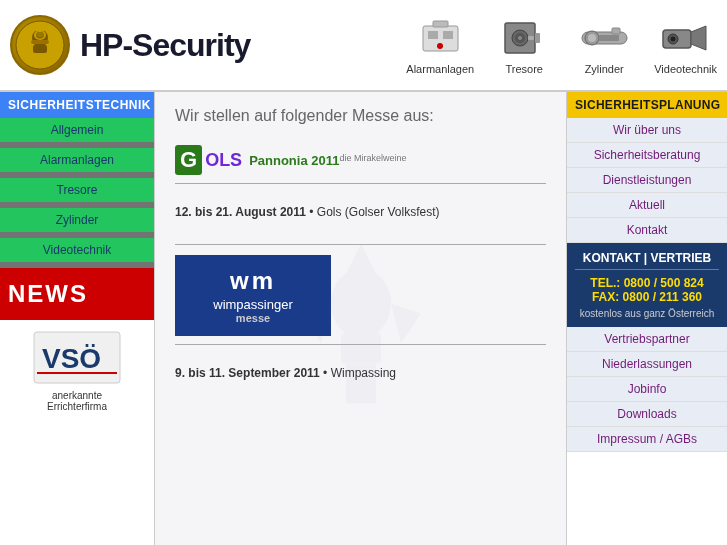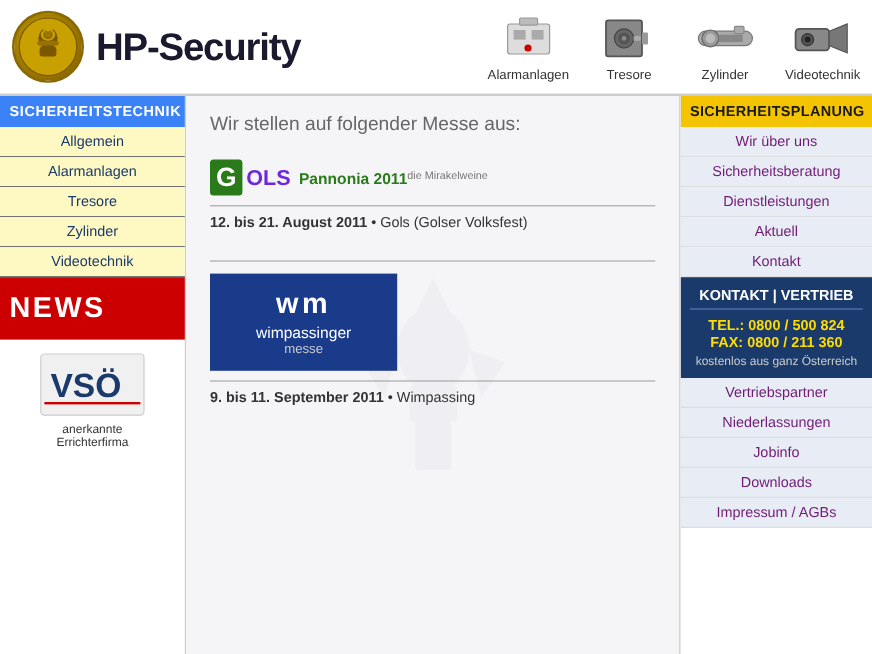--- a/index.html
+++ b/index.html
@@ -1,60 +1,60 @@
 <!DOCTYPE html>
 <html><head>
   <meta charset="utf-8">
   <style>
     * { margin: 0; padding: 0; box-sizing: border-box; }
     body { width: 727px; height: 545px; font-family: Arial, Helvetica, sans-serif; font-size: 13px; background: #fff; overflow: hidden; }
 
     
-    #header { display: flex; align-items: center; background: #fff; border-bottom: 2px solid #ccc; padding: 8px 10px; height: 80px; }
+    #header { display: flex; align-items: center; background: #fff; border-bottom: 2px solid #ccc; padding: 8px 10px; height: 92px; }
     #logo-area { display: flex; align-items: center; gap: 10px; flex: 1; }
     #logo-circle { width: 60px; height: 60px; border-radius: 50%; background: radial-gradient(circle at 40% 40%, #c8a000, #7a5800); display: flex; align-items: center; justify-content: center; border: 2px solid #8a6800; overflow: hidden; }
     #logo-circle svg { width: 50px; height: 50px; }
     #logo-text { font-size: 32px; font-weight: bold; color: #1a1a2e; letter-spacing: -1px; }
     #nav-icons { display: flex; gap: 20px; align-items: flex-end; }
     .nav-icon-item { display: flex; flex-direction: column; align-items: center; cursor: pointer; }
     .nav-icon-img { width: 60px; height: 45px; display: flex; align-items: center; justify-content: center; }
     .nav-icon-label { font-size: 11px; color: #333; text-align: center; margin-top: 2px; }
 
     
     #main-layout { display: flex; height: 465px; }
 
     
     #left-sidebar { width: 155px; background: #fff; border-right: 1px solid #ccc; flex-shrink: 0; }
     #left-sidebar-title { background: #3b82f6; color: #fff; font-weight: bold; font-size: 12px; padding: 6px 8px; text-align: left; letter-spacing: 0.5px; }
-    .left-menu-item { padding: 5px 8px; text-align: center; cursor: pointer; border-bottom: 1px solid #737373; font-size: 12px; color: #1a3a6b; background: #fef9c3; }
+    .left-menu-item { padding: 5px 8px; text-align: center; cursor: pointer; border-bottom: 6px solid #737373; font-size: 12px; color: #1a3a6b; background: #22c55e; }
     #news-box { background: #cc0000; color: #fff; font-size: 24px; font-weight: bold; text-align: left; padding: 12px 8px; cursor: pointer; letter-spacing: 2px; }
     #vso-box { padding: 10px; display: flex; flex-direction: column; align-items: center; gap: 5px; }
     #vso-logo { width: 90px; height: 55px; display: flex; align-items: center; justify-content: center; }
     #vso-text { font-size: 10px; text-align: center; color: #333; }
 
     
     #center-content { flex: 1; background: #f5f5f8; position: relative; overflow: hidden; border-right: 1px solid #ccc; }
     #center-scroll { height: 100%; overflow-y: scroll; padding: 15px 20px; }
     #center-scroll::-webkit-scrollbar { width: 14px; }
     #center-scroll::-webkit-scrollbar-track { background: #e0e0e0; }
     #center-scroll::-webkit-scrollbar-thumb { background: #888; }
     #center-watermark { position: absolute; top: 50%; left: 50%; transform: translate(-50%, -50%); opacity: 0.08; pointer-events: none; z-index: 0; }
     #center-inner { position: relative; z-index: 1; }
     #center-heading { font-size: 16px; color: #666; margin-bottom: 20px; }
     .event-section { margin-bottom: 25px; }
     .event-logo { margin-bottom: 8px; }
     .gols-logo-inner { display: flex; align-items: center; gap: 3px; }
     .gols-g { background: #2a7a1a; color: #fff; font-weight: bold; font-size: 22px; padding: 2px 5px; border-radius: 3px; }
     .gols-ols { color: #6d28d9; font-size: 18px; font-weight: bold; }
-    .event-text { font-size: 12px; color: #333; border-top: 1px solid #aaa; padding-top: 6px; margin-top: 8px; }
+    .event-text { font-size: 12px; color: #333; border-top: 1px solid #aaa; padding-top: 21px; margin-top: 8px; }
     .event-text strong { font-weight: bold; }
     .wm-logo { background: #1a3a8a; color: #fff; padding: 12px 20px; display: inline-block; text-align: center; width: 156px; }
     .wm-logo .wm-top { font-size: 24px; font-weight: bold; letter-spacing: 3px; }
     .wm-logo .wm-name { font-size: 13px; font-weight: normal; margin-top: 2px; }
-    .wm-logo .wm-sub { font-size: 11px; color: #ccc; }
+    .wm-logo .wm-sub { font-size: 11px; color: #ccc; font-weight: bold; }
 
     
     #right-sidebar { width: 160px; background: #fff; flex-shrink: 0; overflow-y: auto; }
     #right-sidebar::-webkit-scrollbar { width: 0; }
     #right-title { background: #f5c400; color: #1a1a1a; font-weight: bold; font-size: 12px; padding: 6px 8px; text-align: left; letter-spacing: 0.3px; }
     .right-menu-item { padding: 5px 8px; text-align: center; cursor: pointer; border-bottom: 1px solid #ddd; font-size: 12px; color: #701a75; background: #e8edf5; }
     #kontakt-box { background: #1a3a6b; color: #fff; padding: 8px; text-align: center; }
     #kontakt-title { font-weight: bold; font-size: 12px; border-bottom: 1px solid #5a7ab5; padding-bottom: 4px; margin-bottom: 6px; }
     #kontakt-tel { color: #ffdd00; font-weight: bold; font-size: 12px; }
     #kontakt-fax { color: #ffdd00; font-weight: bold; font-size: 12px; }

